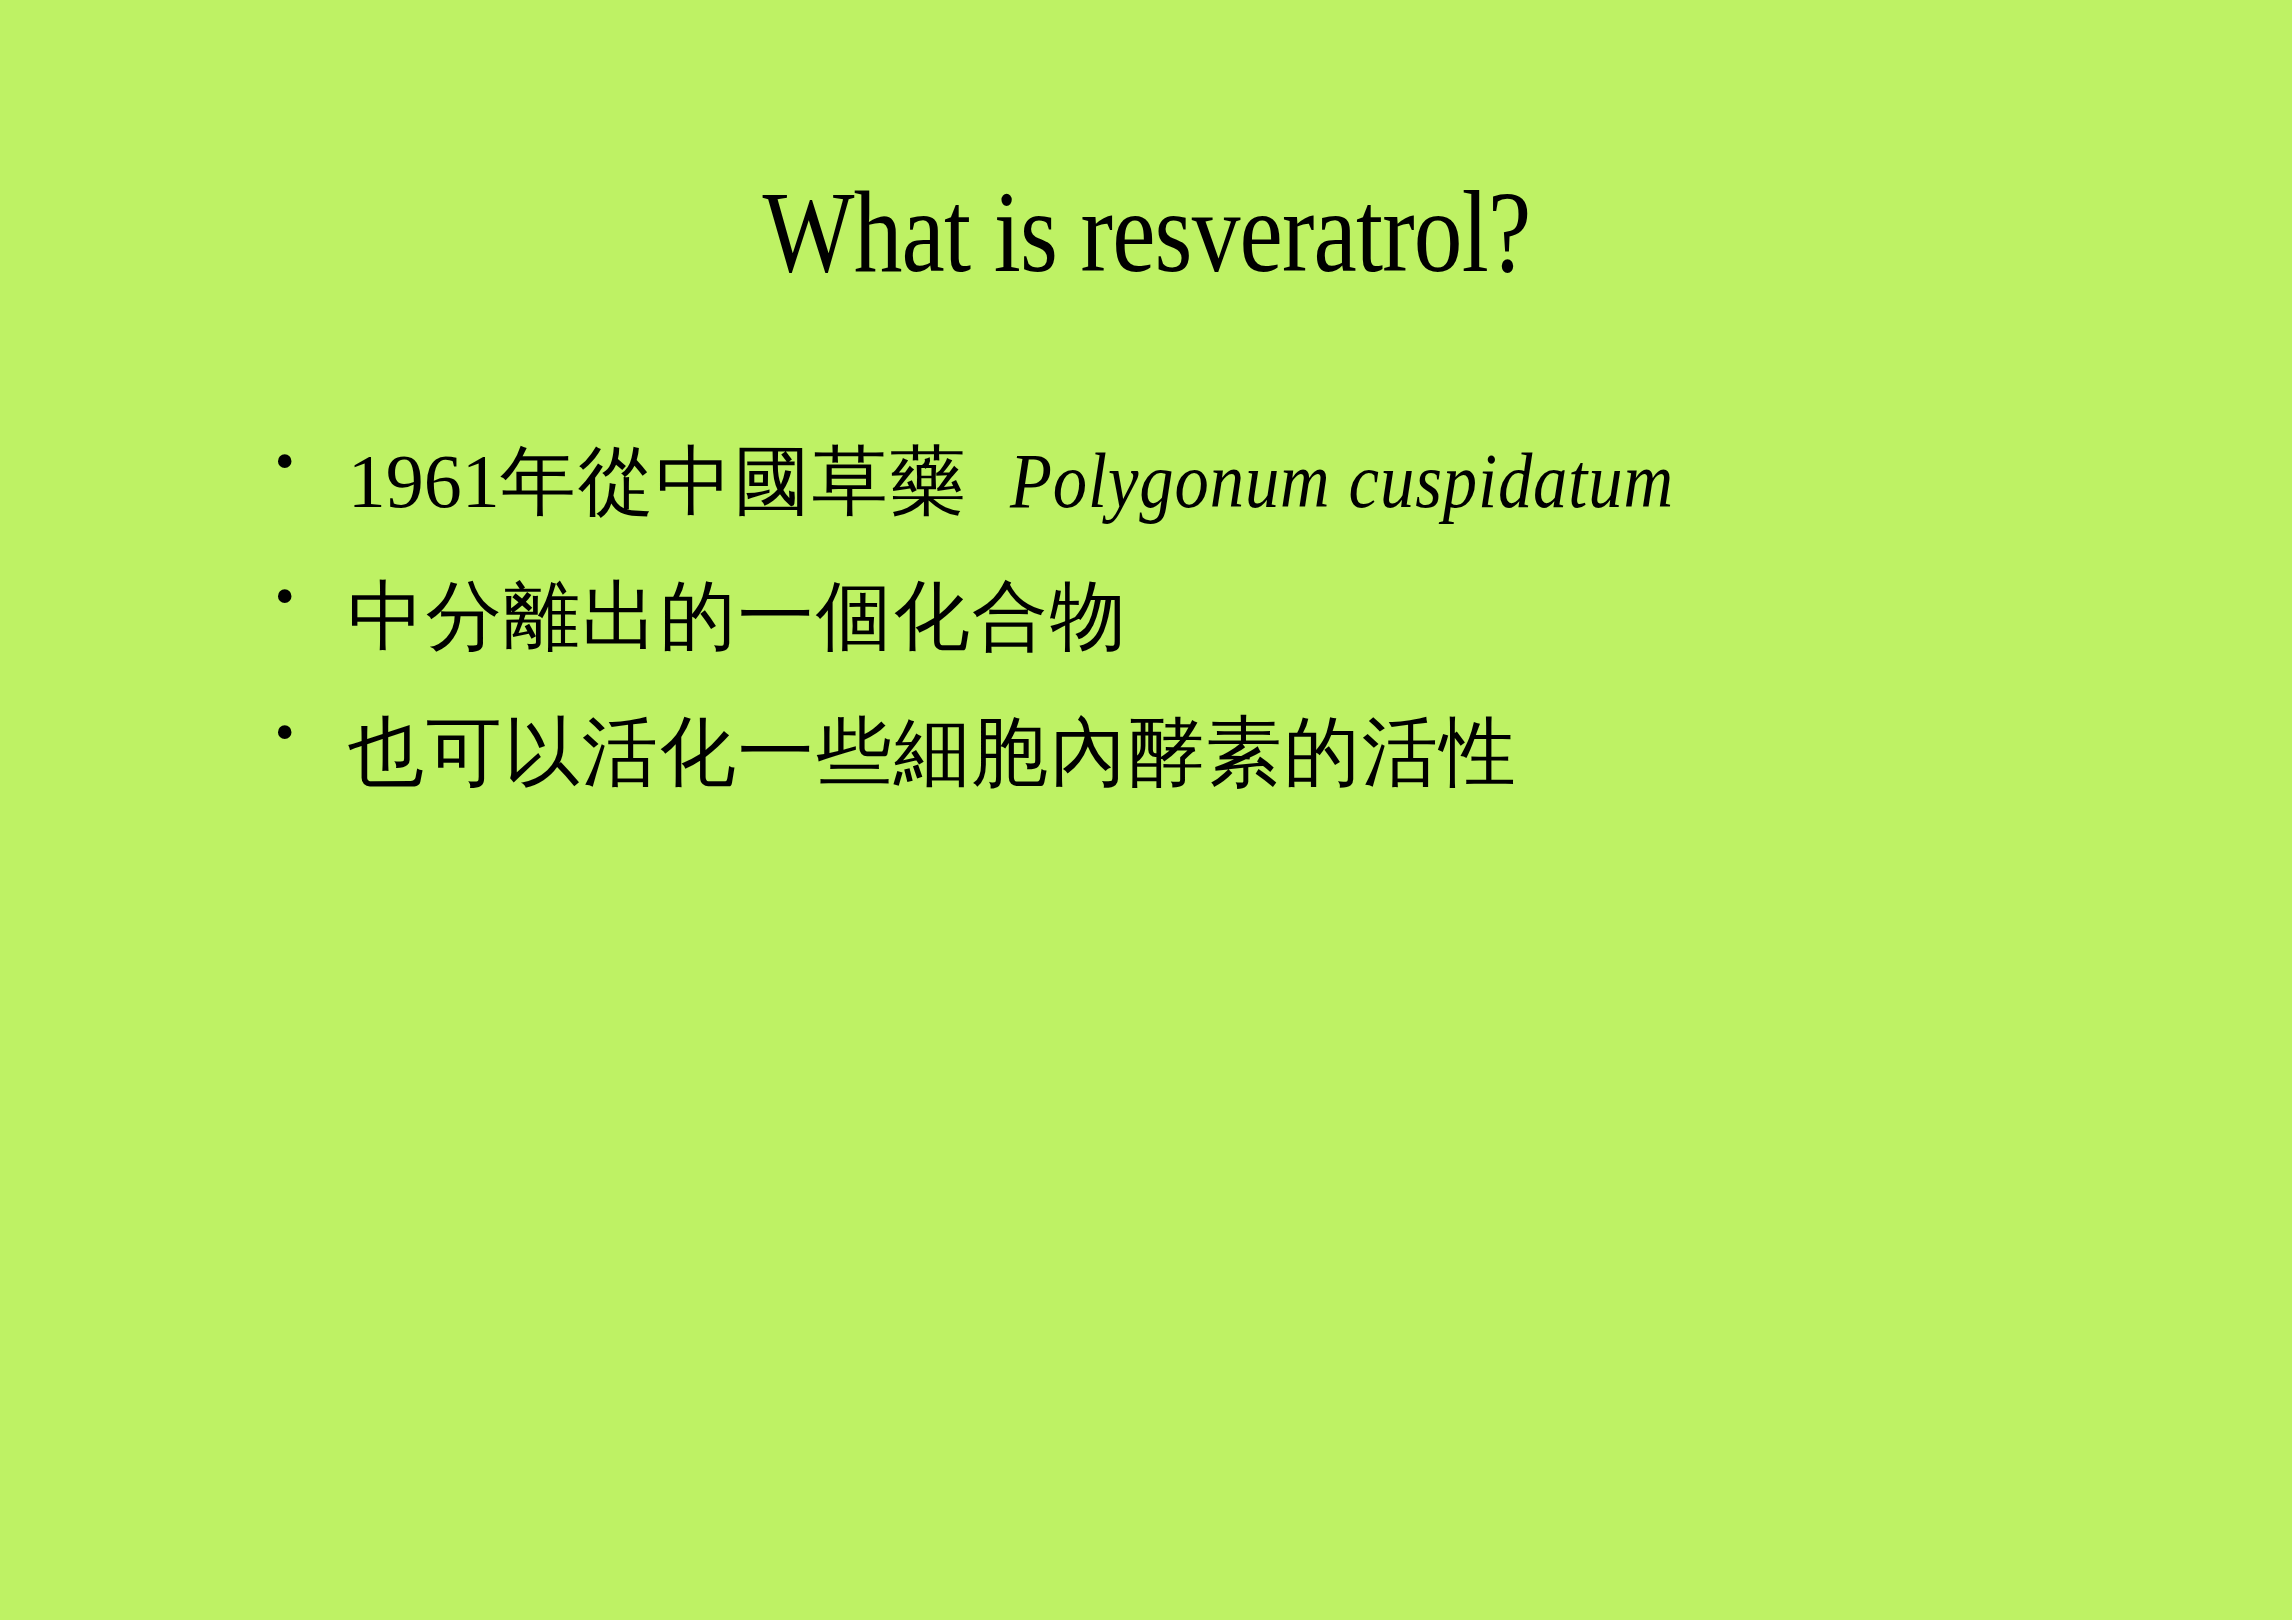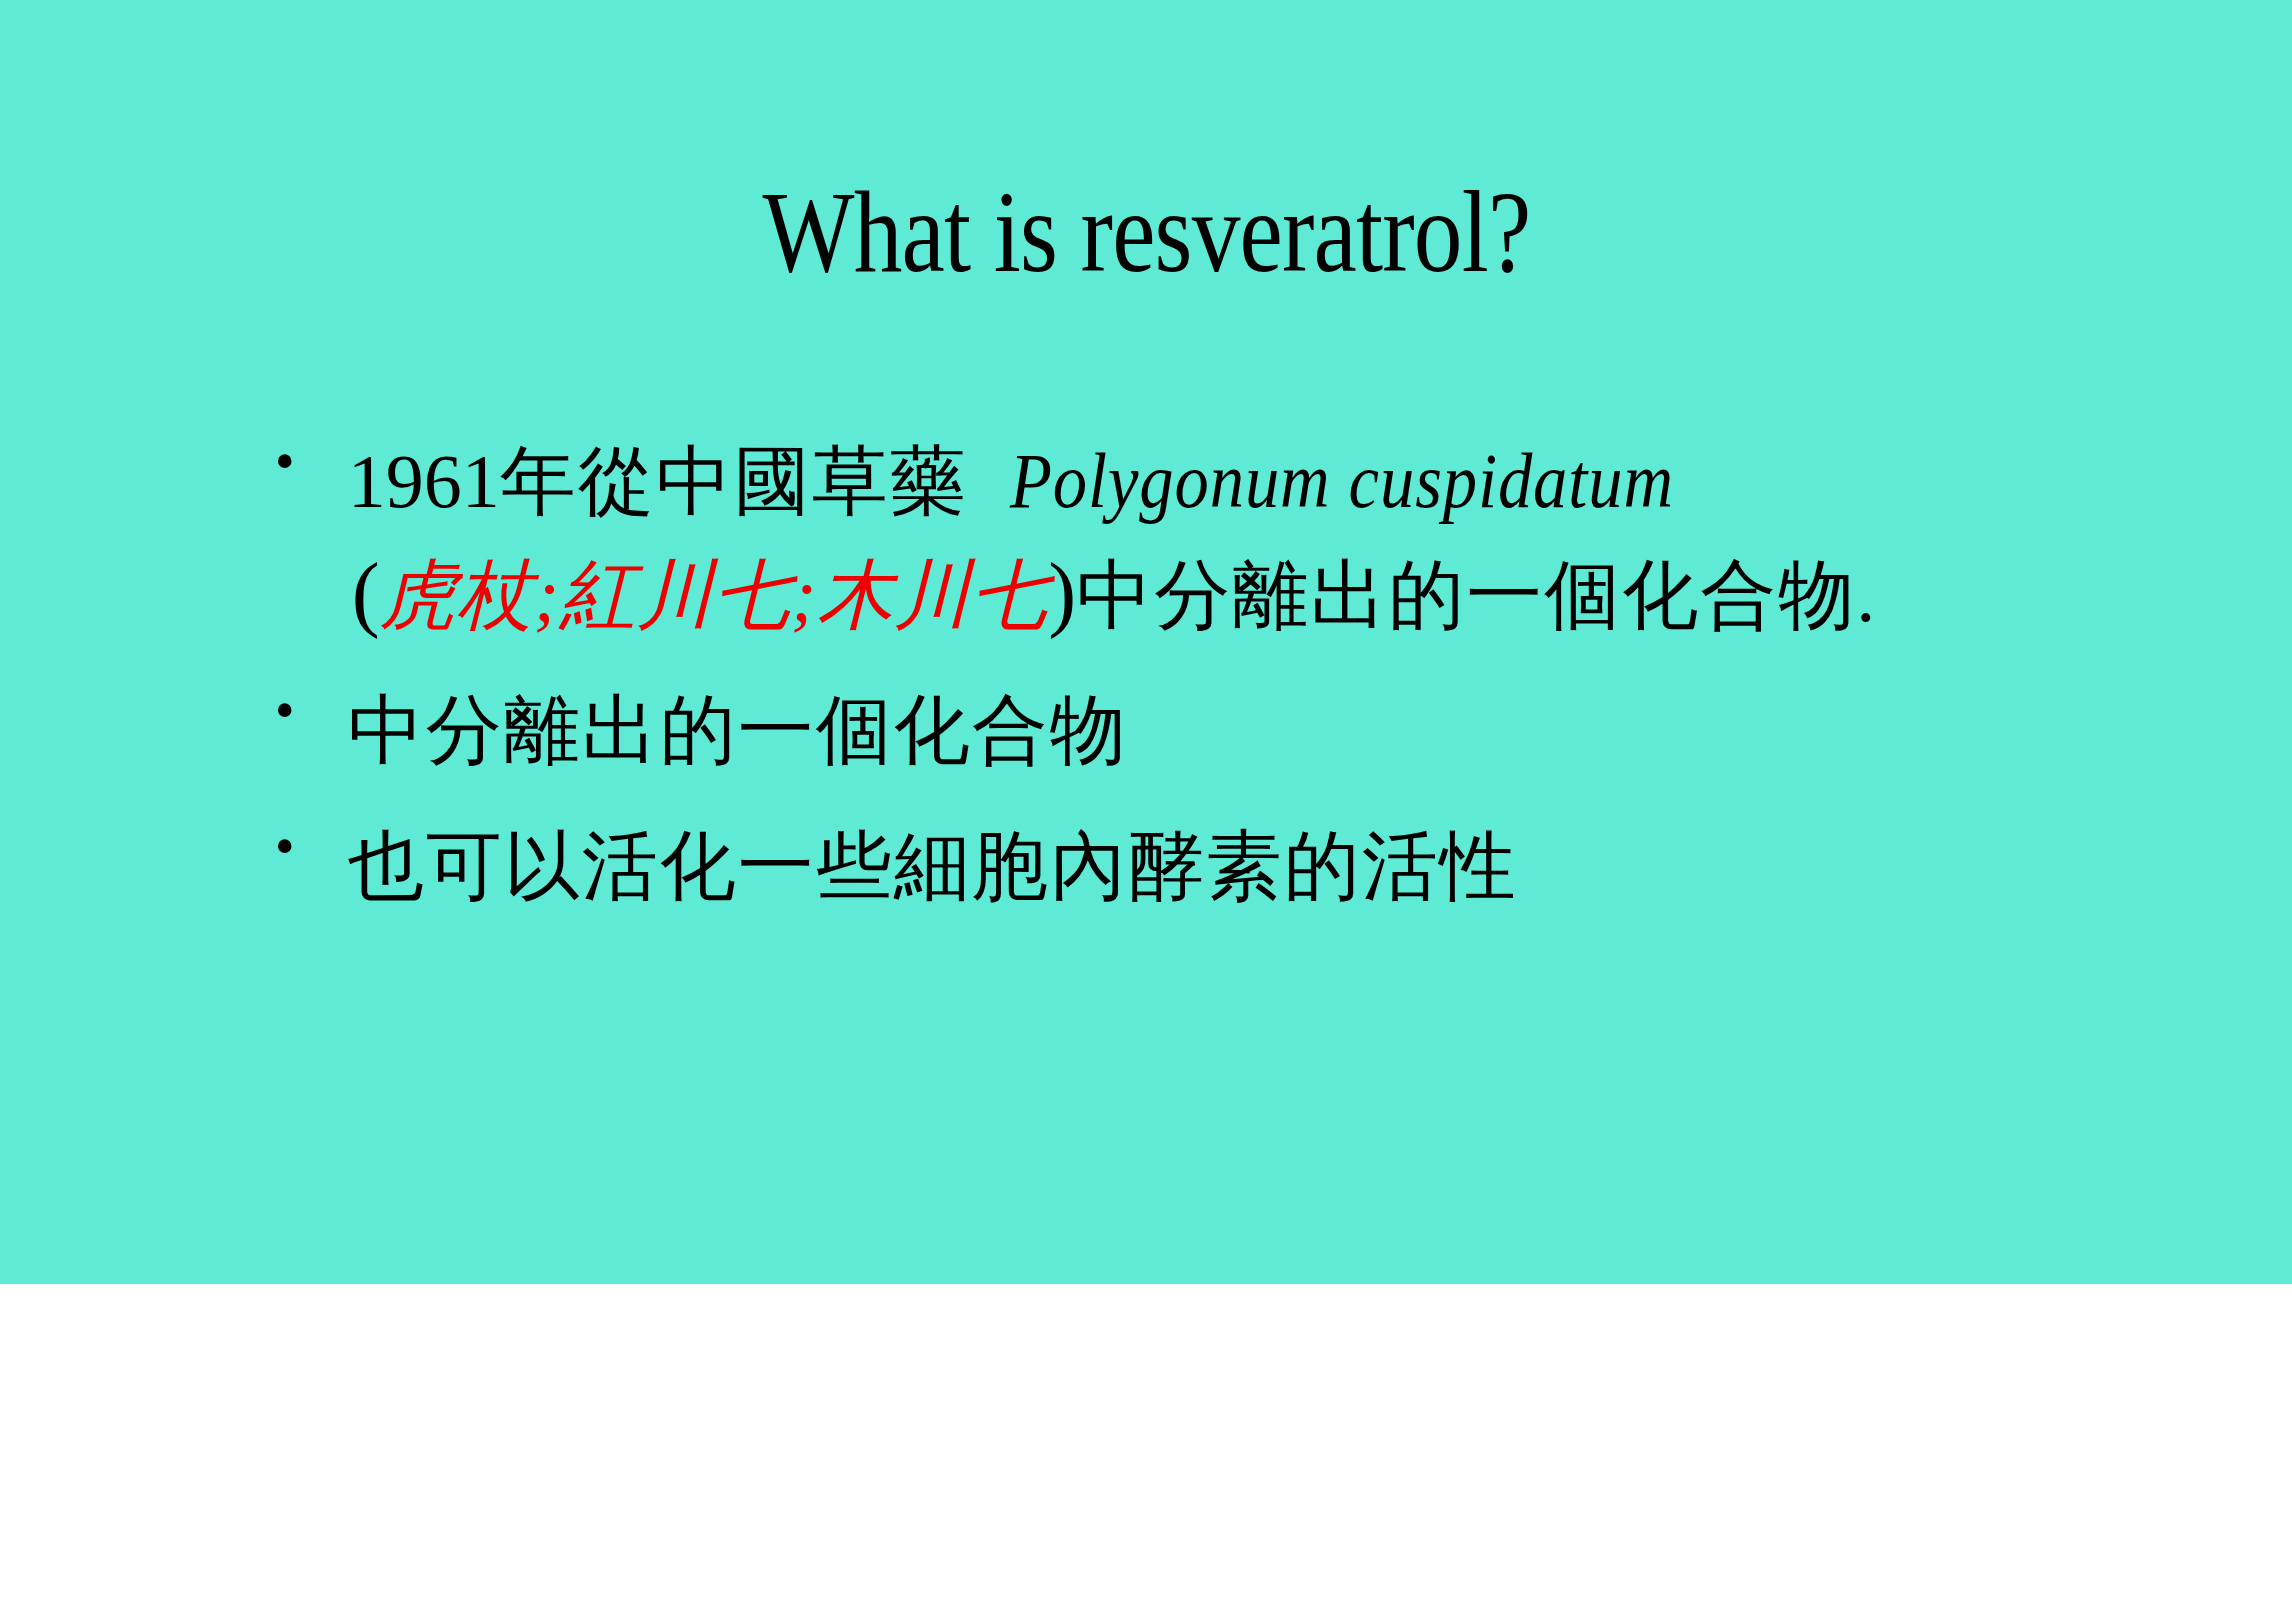--- a/index.html
+++ b/index.html
@@ -4,22 +4,22 @@
 <title>Slide</title>
 <style>
   html, body {
     margin: 0;
     padding: 0;
     background: #ffffff;
   }
   #slide {
     position: relative;
     width: 2293px;
-    height: 1284px;
-    background: #5eead4;
+    height: 1620px;
+    background: #bef264;
     overflow: hidden;
     font-family: "Liberation Serif", "DejaVu Serif", serif;
     color: #000000;
   }
 
   
   #slide-title {
     position: absolute;
     left: 0;
     top: 174px;
@@ -122,21 +122,20 @@
 <div id="slide">
 
   <div id="slide-title">What is resveratrol?</div>
 
   <div id="body-block">
 
     <div class="bullet-row">
       <div class="bullet-mark">•</div>
       <div class="bullet-text">
         <div class="bullet-line"><span class="num">1961</span><span class="cjk">年從中國草藥</span><span class="cjk">&nbsp;&nbsp;</span><span class="latin-italic">Polygonum cuspidatum</span></div>
-        <div class="bullet-line line2-indent"><span class="paren">(</span><span class="red-cjk">虎杖;紅川七;木川七</span><span class="paren">)</span><span class="cjk">中分離出的一個化合物.</span></div>
       </div>
     </div>
 
     <div class="bullet-row">
       <div class="bullet-mark">•</div>
       <div class="bullet-text">
         <div class="bullet-line cjk">中分離出的一個化合物</div>
       </div>
     </div>
 

